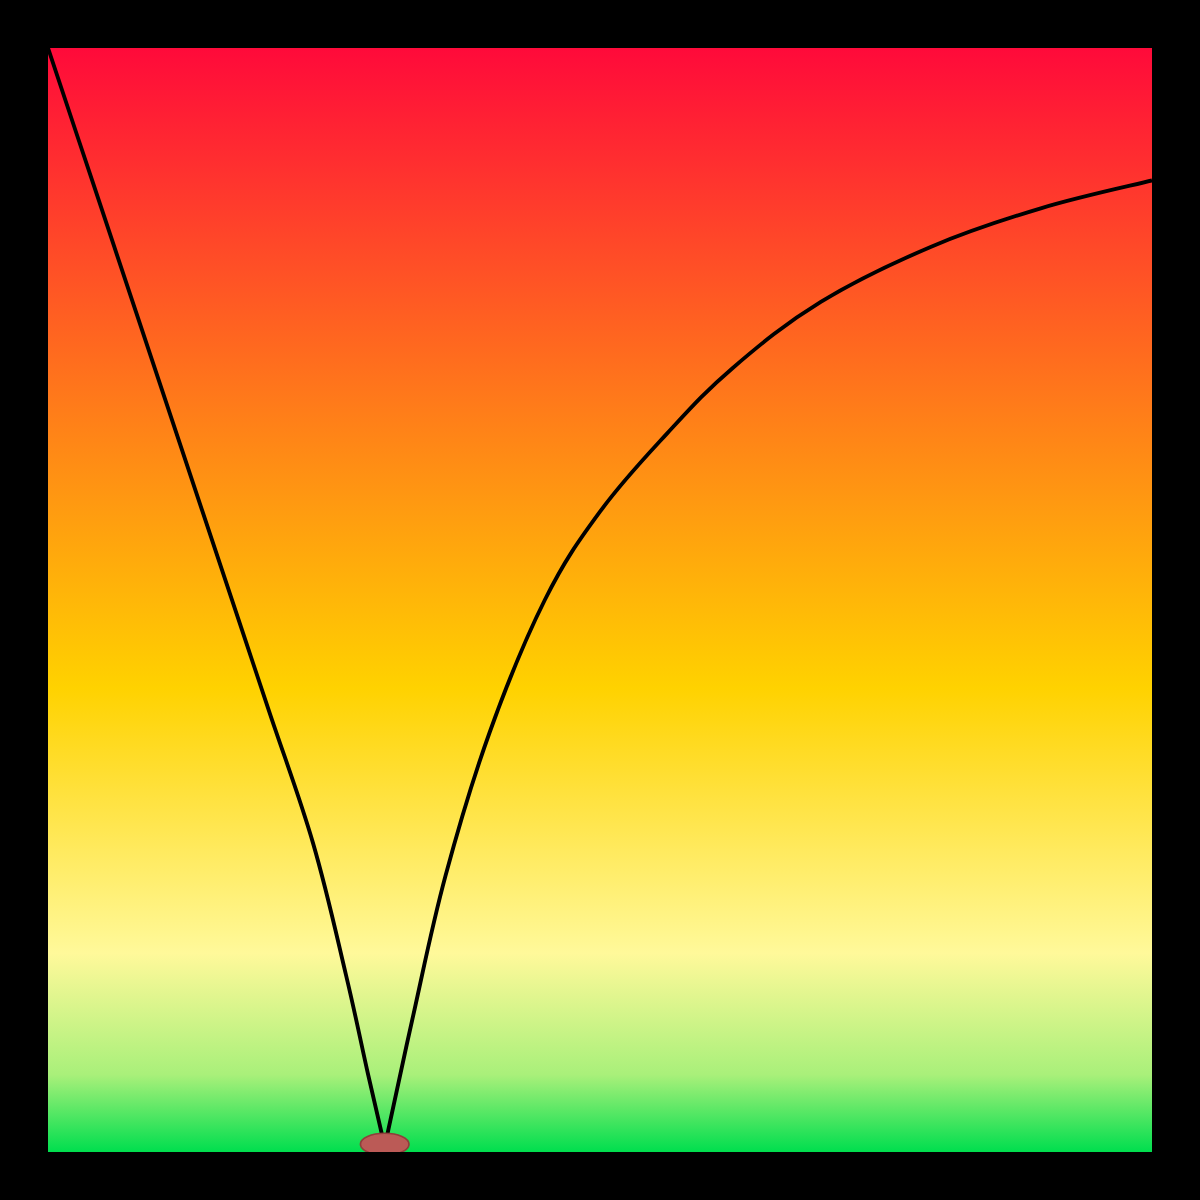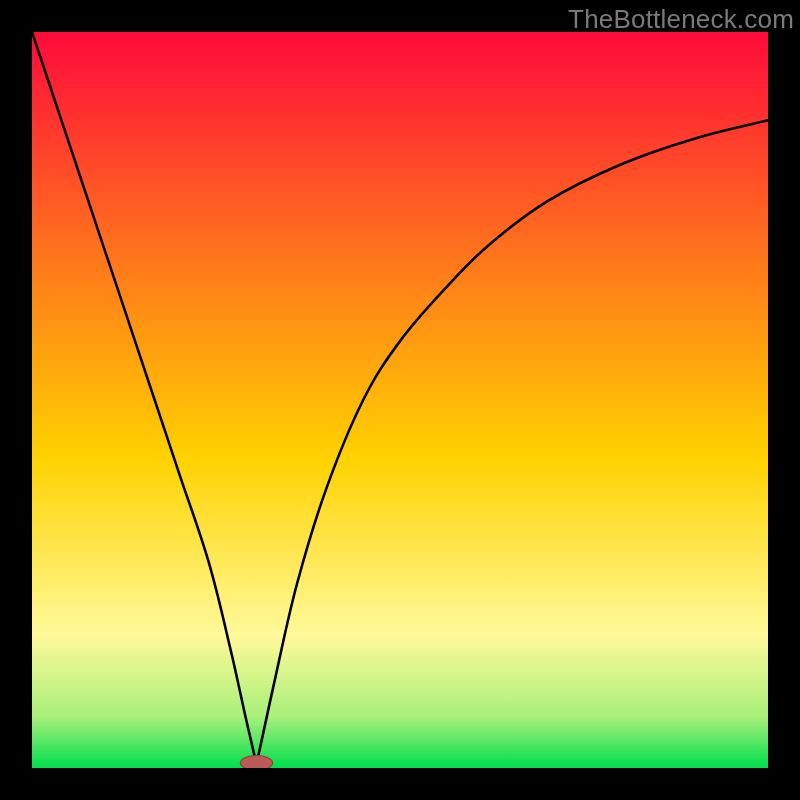--- a/index.html
+++ b/index.html
@@ -35,21 +35,20 @@
     letter-spacing: 0.2px;
     user-select: none;
   }
   svg { display: block; }
 </style>
 </head>
 <body>
 
 <div class="frame">
 
-  <div class="attribution">TheBottleneck.com</div>
 
   <div class="plot">
     <svg id="plot-svg" viewBox="0 0 100 100" preserveAspectRatio="none" width="736" height="736">
       <defs>
         <linearGradient id="bg-grad" x1="0" y1="0" x2="0" y2="1">
           <stop id="g0" offset="0%" stop-color="#ff0a3a"></stop>
           <stop id="g1" offset="32%" stop-color="#ff7a1a"></stop>
           <stop id="g2" offset="58%" stop-color="#ffd200"></stop>
           <stop id="g3" offset="82%" stop-color="#fff99a"></stop>
           <stop id="g4" offset="93%" stop-color="#a9f07a"></stop>

